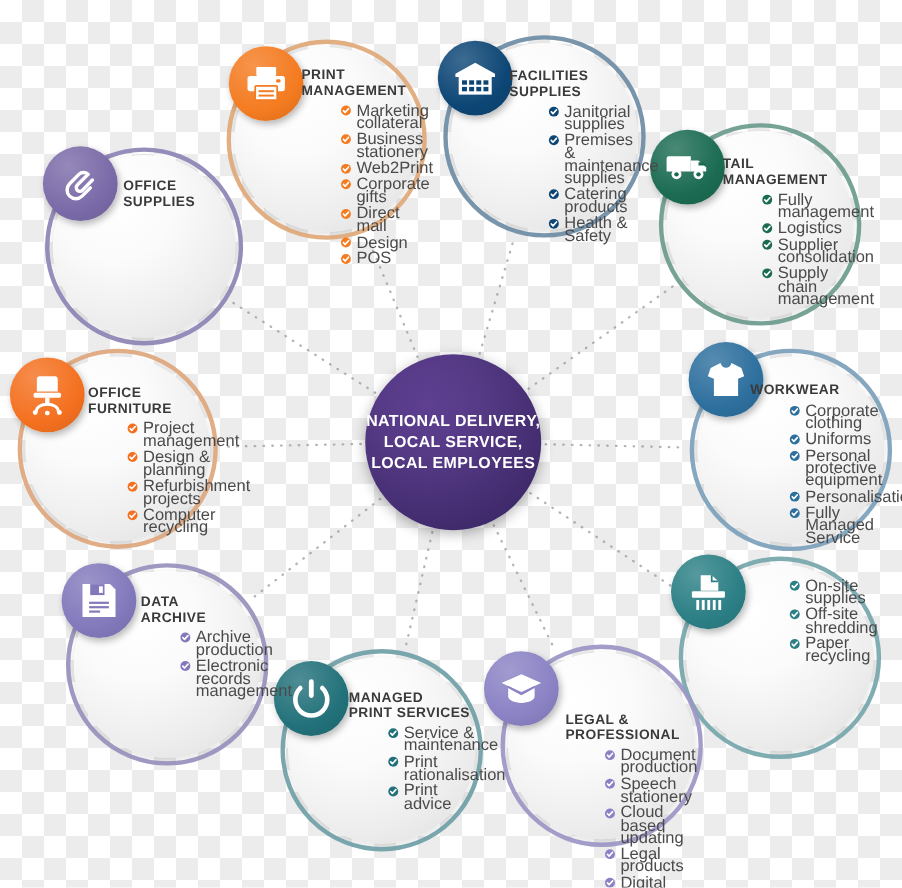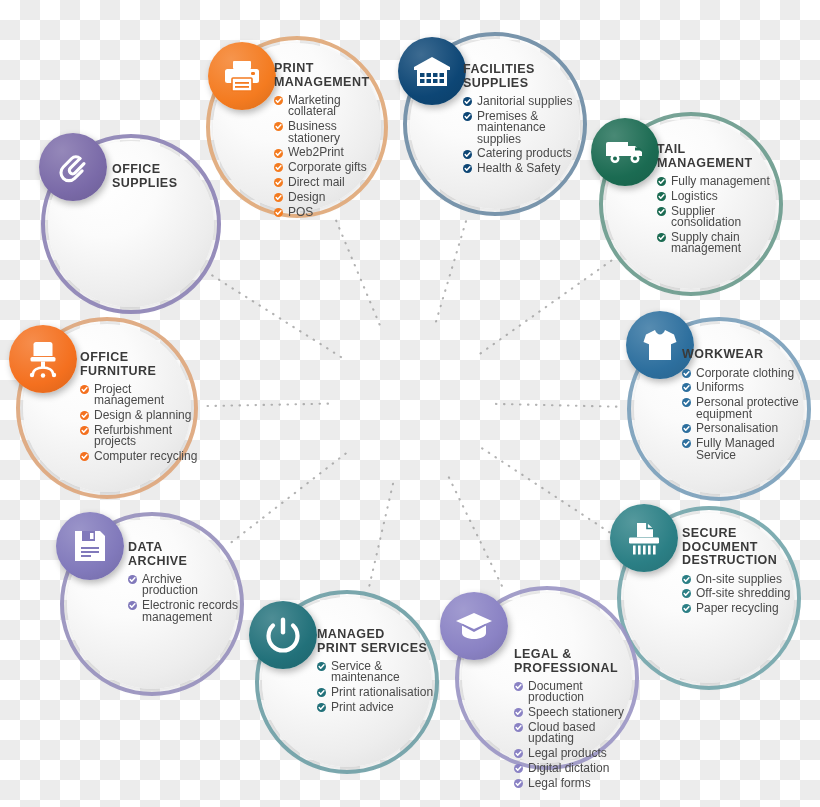--- a/index.html
+++ b/index.html
@@ -59,24 +59,25 @@
     margin:0 0 6px 0;
     white-space:pre-line;
   }
   .node-list{
     list-style:none;
     margin:0;padding:0;
   }
   .node-list li{
     position:relative;
     padding-left:14px;
-    font-size:12px;
+    font-size:15px;
     line-height:11.4px;
     color:#4a4a4a;
     margin-bottom:3.4px;
+    margin-left:36px;
   }
   .tick{
     position:absolute;
     left:0;top:1.2px;
     width:9px;height:9px;
     border-radius:50%;
     background:var(--ring);
     display:block;
   }
   .tick svg{position:absolute;left:1px;top:1px;}
@@ -121,20 +122,25 @@
       <line x1="436.0309519680248" y1="321.5107873842061" x2="467.2499721321618" y2="216.94587647300014" stroke="#9a9a9a" stroke-width="2.1" stroke-linecap="round" stroke-dasharray="0.5 7.5" opacity="0.75"></line>
       <line x1="480.50260015775825" y1="353.38525150094574" x2="611.8958069606839" y2="260.1384595762888" stroke="#9a9a9a" stroke-width="2.1" stroke-linecap="round" stroke-dasharray="0.5 7.5" opacity="0.75"></line>
       <line x1="495.9781727351721" y1="403.91481175617656" x2="622.0252052939084" y2="406.7888483291771" stroke="#9a9a9a" stroke-width="2.1" stroke-linecap="round" stroke-dasharray="0.5 7.5" opacity="0.75"></line>
       <line x1="482.1093605752927" y1="448.26745681063085" x2="628.0403812404359" y2="544.5721034448667" stroke="#9a9a9a" stroke-width="2.1" stroke-linecap="round" stroke-dasharray="0.5 7.5" opacity="0.75"></line>
       <line x1="448.90836077438223" y1="477.45709313873704" x2="504.37963101053475" y2="590.8650233993155" stroke="#9a9a9a" stroke-width="2.1" stroke-linecap="round" stroke-dasharray="0.5 7.5" opacity="0.75"></line>
       <line x1="393.00510459525464" y1="483.8241648204415" x2="368.9345815983369" y2="587.5125715763949" stroke="#9a9a9a" stroke-width="2.1" stroke-linecap="round" stroke-dasharray="0.5 7.5" opacity="0.75"></line>
       <line x1="345.66694792175747" y1="453.5356789223269" x2="228.59888156654193" y2="544.4885612444559" stroke="#9a9a9a" stroke-width="2.1" stroke-linecap="round" stroke-dasharray="0.5 7.5" opacity="0.75"></line>
       <line x1="328.0162489792175" y1="403.65213936434327" x2="202.98142973803715" y2="406.11184072646483" stroke="#9a9a9a" stroke-width="2.1" stroke-linecap="round" stroke-dasharray="0.5 7.5" opacity="0.75"></line>
     </svg>
 
+  <div class="hub" style="left:332px;top:322px;width:160px;height:160px;">
+    <div class="hub-text">NATIONAL DELIVERY,
+LOCAL SERVICE,
+LOCAL EMPLOYEES</div>
+  </div>
 
   <div id="nodes-layer">
       <div class="node" style="left: 48px; top: 141px; width: 166px; height: 166px; --ring: #8d83b5;"></div>
       <div class="node-body" style="left: 112px; top: 163px; width: 112px; z-index: 6;">
         <div class="node-title">OFFICE
 SUPPLIES</div>
       </div>
       <div class="badge" style="left: 39px; top: 133px; width: 68px; height: 68px; background: radial-gradient(circle at 34% 26%, rgb(149, 136, 185) 0%, rgb(122, 106, 168) 62%, rgb(107, 93, 148) 100%);">
         <svg width="36" height="36" viewBox="0 0 36 36">
           <path d="M25 9.5c-2.3-2.3-6-2.3-8.3 0L8.3 18c-3.1 3.1-3.1 8.2 0 11.3 3.1 3.1 8.2 3.1 11.3 0l7.5-7.5" fill="none" stroke="#ffffff" stroke-width="3.1" stroke-linecap="round"></path>
@@ -305,23 +311,20 @@
             </span><span>Fully Managed Service</span></li>
         </ul>
       </div>
       <div class="badge" style="left: 626px; top: 311px; width: 68px; height: 68px; background: radial-gradient(circle at 34% 26%, rgb(87, 140, 177) 0%, rgb(45, 111, 158) 62%, rgb(40, 98, 139) 100%);">
         <svg width="36" height="34" viewBox="0 0 36 34">
           <path d="M13 2L4 6.5 1.5 14l5.5 2.3V32h22V16.3l5.5-2.3L32 6.5 23 2c-1 3-3 4.4-5 4.4S14 5 13 2z" fill="#ffffff"></path>
         </svg>
       </div>
       <div class="node" style="left: 624px; top: 513px; width: 170px; height: 170px; --ring: #74a6ab;"></div>
       <div class="node-body" style="left: 682px; top: 527px; width: 122px; z-index: 6;">
-        <div class="node-title">SECURE
-DOCUMENT
-DESTRUCTION</div>
         <ul class="node-list" style="--ring: #2b7f85;">
           <li><span class="tick">
               <svg width="7" height="7" viewBox="0 0 7 7">
                 <path d="M1.2 3.6l1.5 1.7L5.9 1.8" fill="none" stroke="#fff" stroke-width="1.5" stroke-linecap="round" stroke-linejoin="round"></path>
               </svg>
             </span><span>On-site supplies</span></li>
           <li><span class="tick">
               <svg width="7" height="7" viewBox="0 0 7 7">
                 <path d="M1.2 3.6l1.5 1.7L5.9 1.8" fill="none" stroke="#fff" stroke-width="1.5" stroke-linecap="round" stroke-linejoin="round"></path>
               </svg>

